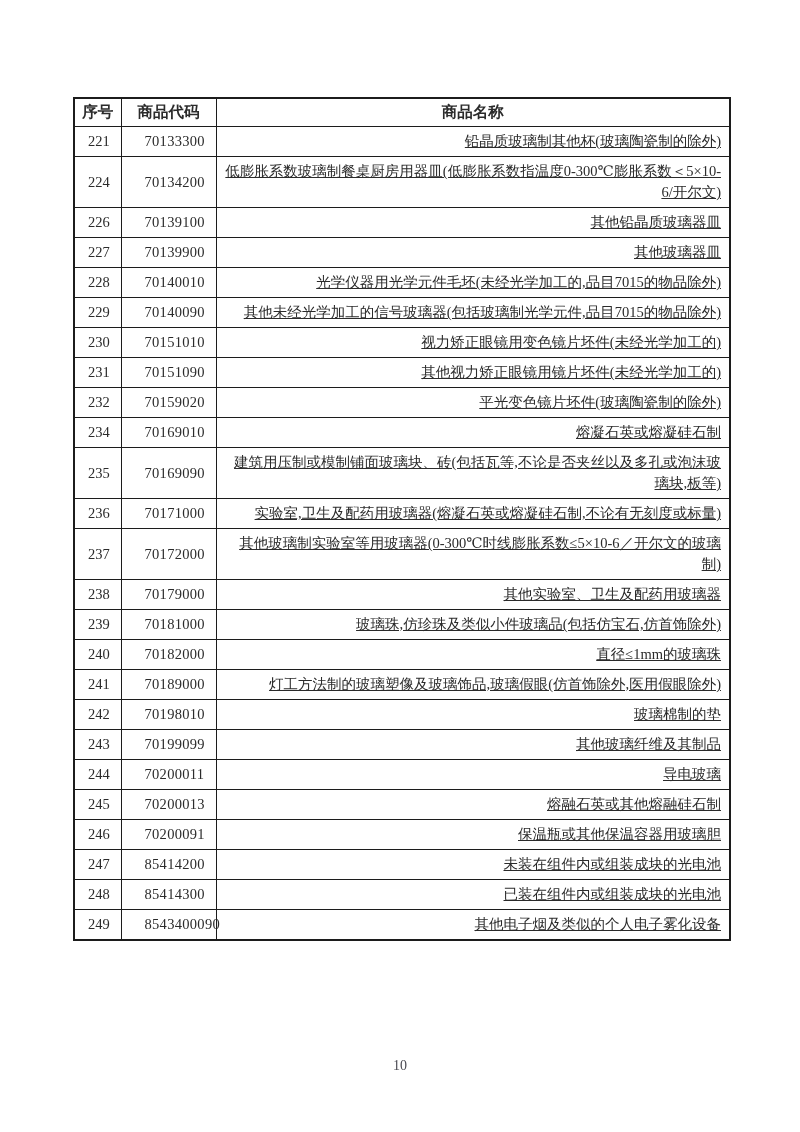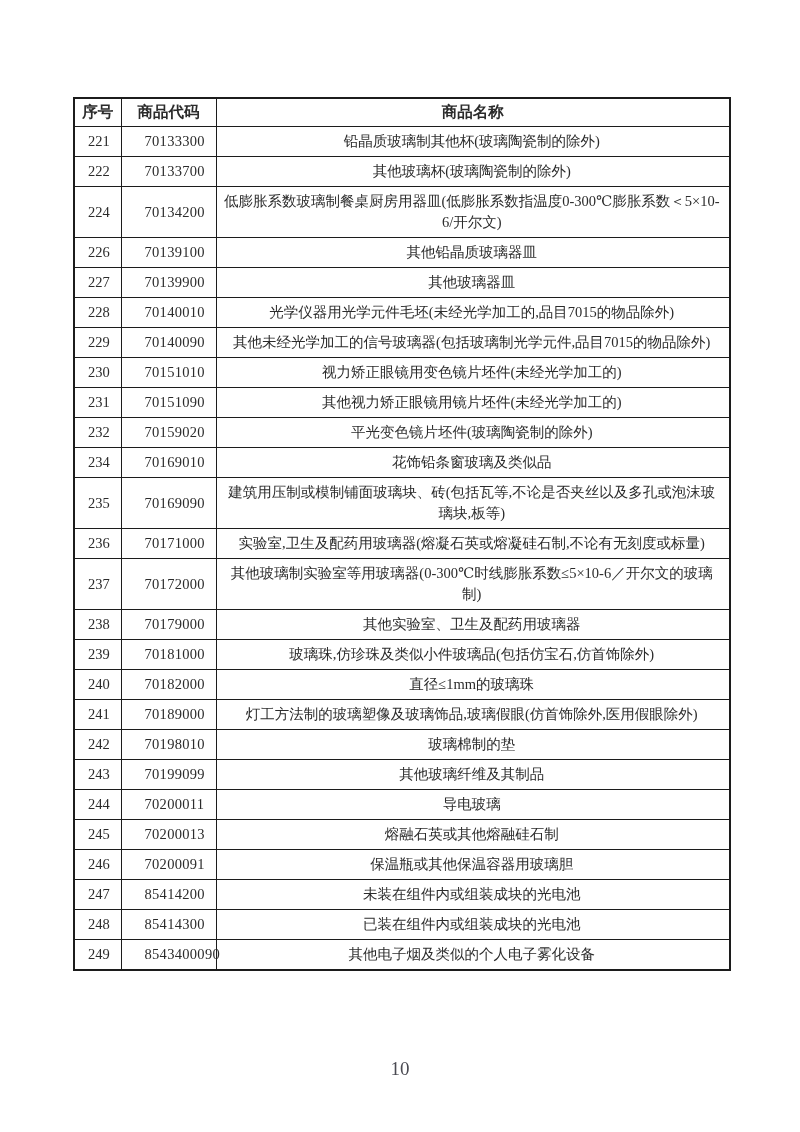--- a/index.html
+++ b/index.html
@@ -42,31 +42,32 @@
   td.cell-serial {
     text-align: right;
     padding: 4px 13px;
   }
   td.cell-code {
     text-align: left;
     padding: 4px 2px 4px 23px;
     letter-spacing: 0.3px;
   }
   td.cell-name {
-    text-align: center;
+    text-align: right;
     padding: 4px 8px 4px 6px;
     line-height: 1.45;
+    text-decoration: underline;
   }
   .page-number {
     position: absolute;
     left: 0;
     top: 1058px;
     width: 100%;
     text-align: center;
-    font-size: 19px;
+    font-size: 14px;
     color: #4a4a52;
   }
 </style>
 </head>
 <body>
 
 <div class="page">
 
   <table class="codes">
     <colgroup>
@@ -81,25 +82,20 @@
         <th>商品名称</th>
       </tr>
     </thead>
     <tbody>
         <tr>
           <td class="cell-serial">221</td>
           <td class="cell-code">70133300</td>
           <td class="cell-name">铅晶质玻璃制其他杯(玻璃陶瓷制的除外)</td>
         </tr>
         <tr>
-          <td class="cell-serial">222</td>
-          <td class="cell-code">70133700</td>
-          <td class="cell-name">其他玻璃杯(玻璃陶瓷制的除外)</td>
-        </tr>
-        <tr>
           <td class="cell-serial">224</td>
           <td class="cell-code">70134200</td>
           <td class="cell-name">低膨胀系数玻璃制餐桌厨房用器皿(低膨胀系数指温度0-300℃膨胀系数＜5×10-6/开尔文)</td>
         </tr>
         <tr>
           <td class="cell-serial">226</td>
           <td class="cell-code">70139100</td>
           <td class="cell-name">其他铅晶质玻璃器皿</td>
         </tr>
         <tr>
@@ -128,21 +124,21 @@
           <td class="cell-name">其他视力矫正眼镜用镜片坯件(未经光学加工的)</td>
         </tr>
         <tr>
           <td class="cell-serial">232</td>
           <td class="cell-code">70159020</td>
           <td class="cell-name">平光变色镜片坯件(玻璃陶瓷制的除外)</td>
         </tr>
         <tr>
           <td class="cell-serial">234</td>
           <td class="cell-code">70169010</td>
-          <td class="cell-name">花饰铅条窗玻璃及类似品</td>
+          <td class="cell-name">熔凝石英或熔凝硅石制</td>
         </tr>
         <tr>
           <td class="cell-serial">235</td>
           <td class="cell-code">70169090</td>
           <td class="cell-name">建筑用压制或模制铺面玻璃块、砖(包括瓦等,不论是否夹丝以及多孔或泡沫玻璃块,板等)</td>
         </tr>
         <tr>
           <td class="cell-serial">236</td>
           <td class="cell-code">70171000</td>
           <td class="cell-name">实验室,卫生及配药用玻璃器(熔凝石英或熔凝硅石制,不论有无刻度或标量)</td>

